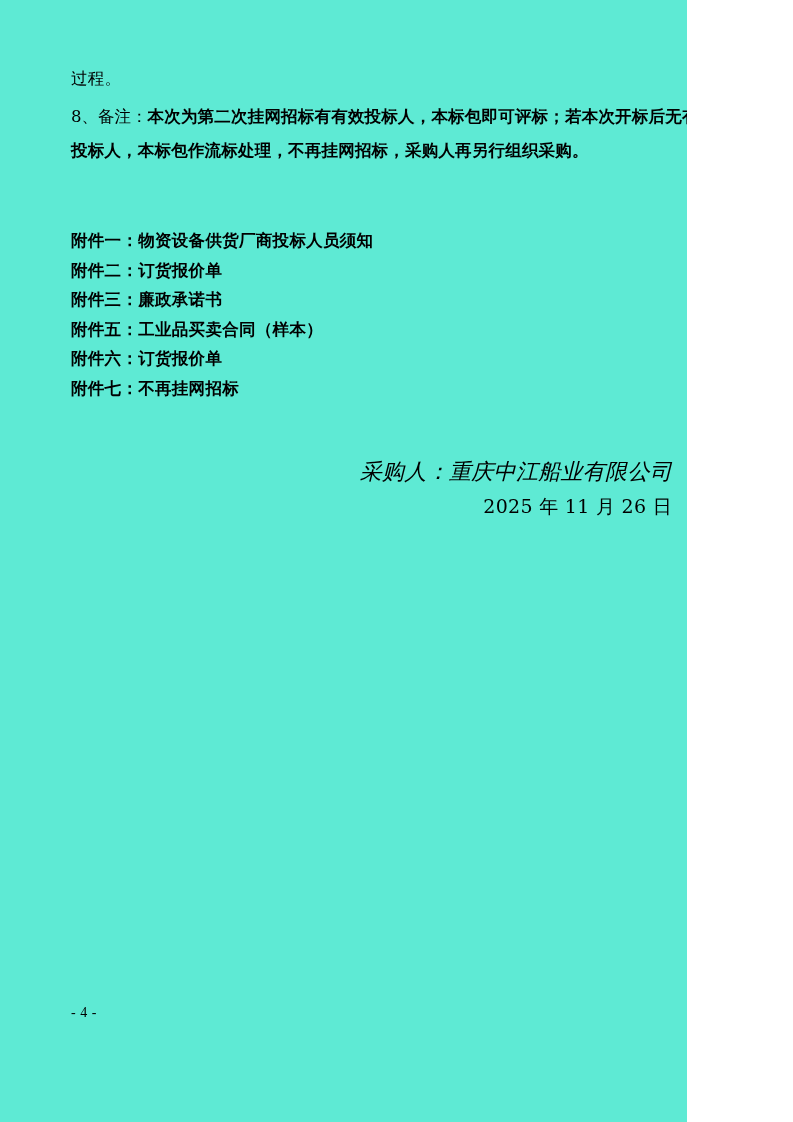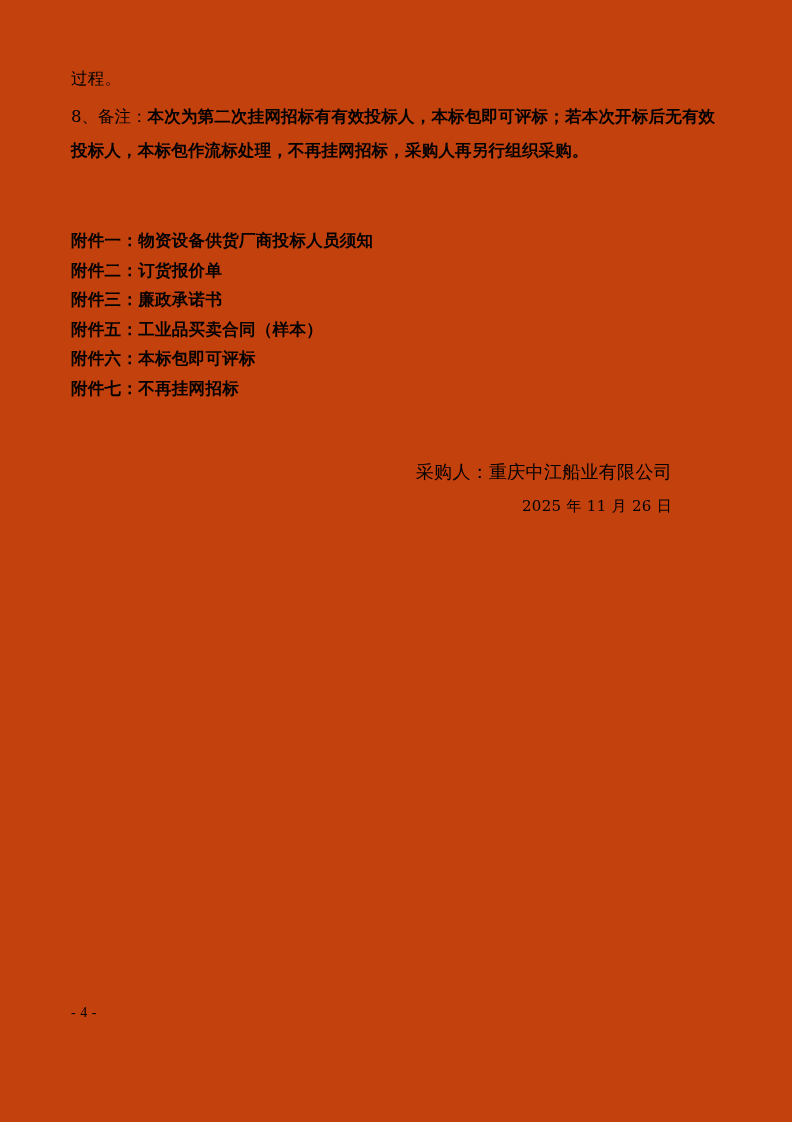--- a/index.html
+++ b/index.html
@@ -6,23 +6,23 @@
     margin: 0;
     padding: 0;
     background: #ffffff;
   }
   body {
     font-family: "Liberation Serif", serif;
     color: #000000;
   }
   .page {
     position: relative;
-    width: 792px;
+    width: 687px;
     height: 1122px;
-    background: #c2410c;
+    background: #5eead4;
     overflow: hidden;
     box-sizing: border-box;
   }
   .content {
     position: absolute;
     left: 71px;
     top: 62px;
     width: 655px;
   }
   .para {
@@ -60,27 +60,28 @@
     white-space: pre;
     font-weight: bold;
   }
   .signature {
     margin-top: 52px;
     text-align: right;
     padding-right: 54px;
   }
   .sig-line {
     font-family: "DejaVu Serif", "Liberation Serif", serif;
-    font-size: 18px;
+    font-size: 22px;
     line-height: 34px;
     letter-spacing: 0.3px;
+    font-style: italic;
   }
   .sig-date {
     font-family: "DejaVu Serif", "Liberation Serif", serif;
-    font-size: 15px;
+    font-size: 19px;
     line-height: 34px;
     letter-spacing: 0.3px;
     padding-right: 0px;
   }
   .page-number {
     position: absolute;
     left: 71px;
     top: 1005px;
     font-family: "Liberation Serif", serif;
     font-size: 14px;
@@ -99,21 +100,21 @@
 
     <div class="note-block">
       <span class="note-label">8、备注：</span><span class="note-bold">本次为第二次挂网招标有有效投标人，本标包即可评标；若本次开标后无有效投标人，本标包作流标处理，不再挂网招标，采购人再另行组织采购。</span>
     </div>
 
     <div class="attach-list">
       <div class="attach-item">附件一：物资设备供货厂商投标人员须知</div>
       <div class="attach-item">附件二：订货报价单</div>
       <div class="attach-item">附件三：廉政承诺书</div>
       <div class="attach-item">附件五：工业品买卖合同（样本）</div>
-      <div class="attach-item">附件六：本标包即可评标</div>
+      <div class="attach-item">附件六：订货报价单</div>
       <div class="attach-item">附件七：不再挂网招标</div>
     </div>
 
     <div class="signature">
       <div class="sig-line">采购人：重庆中江船业有限公司</div>
       <div class="sig-date">2025 年 11 月 26 日</div>
     </div>
 
   </div>
 

